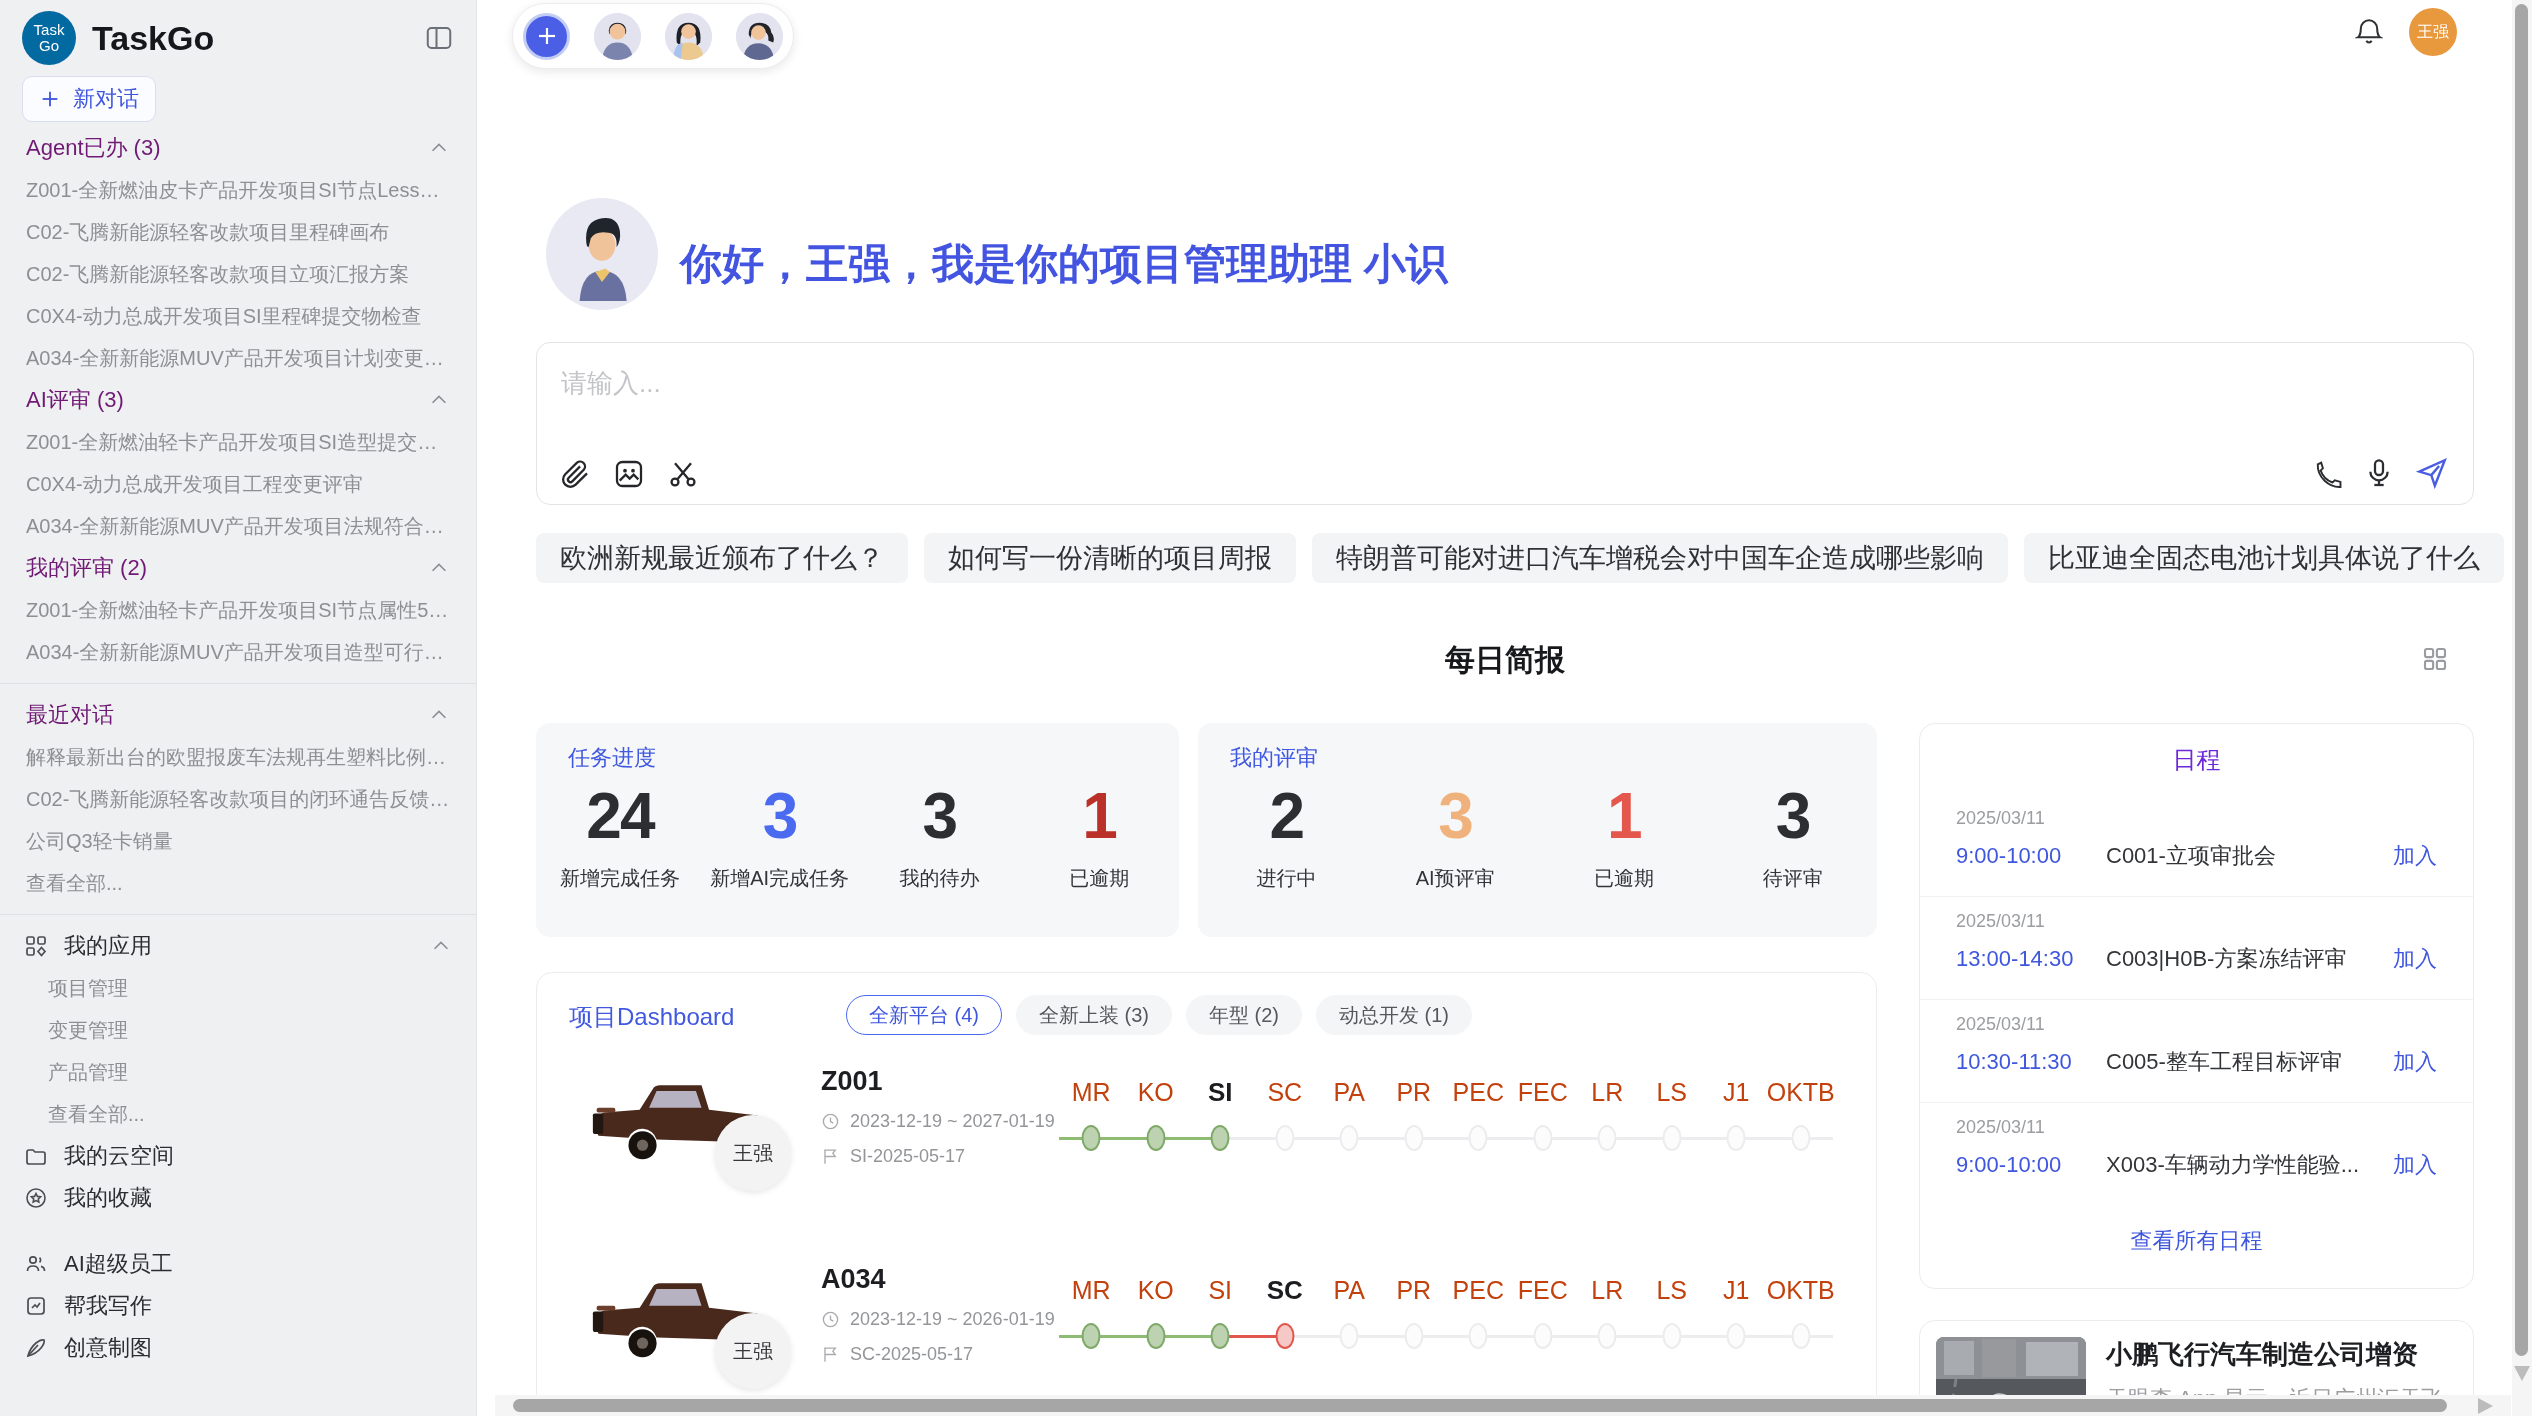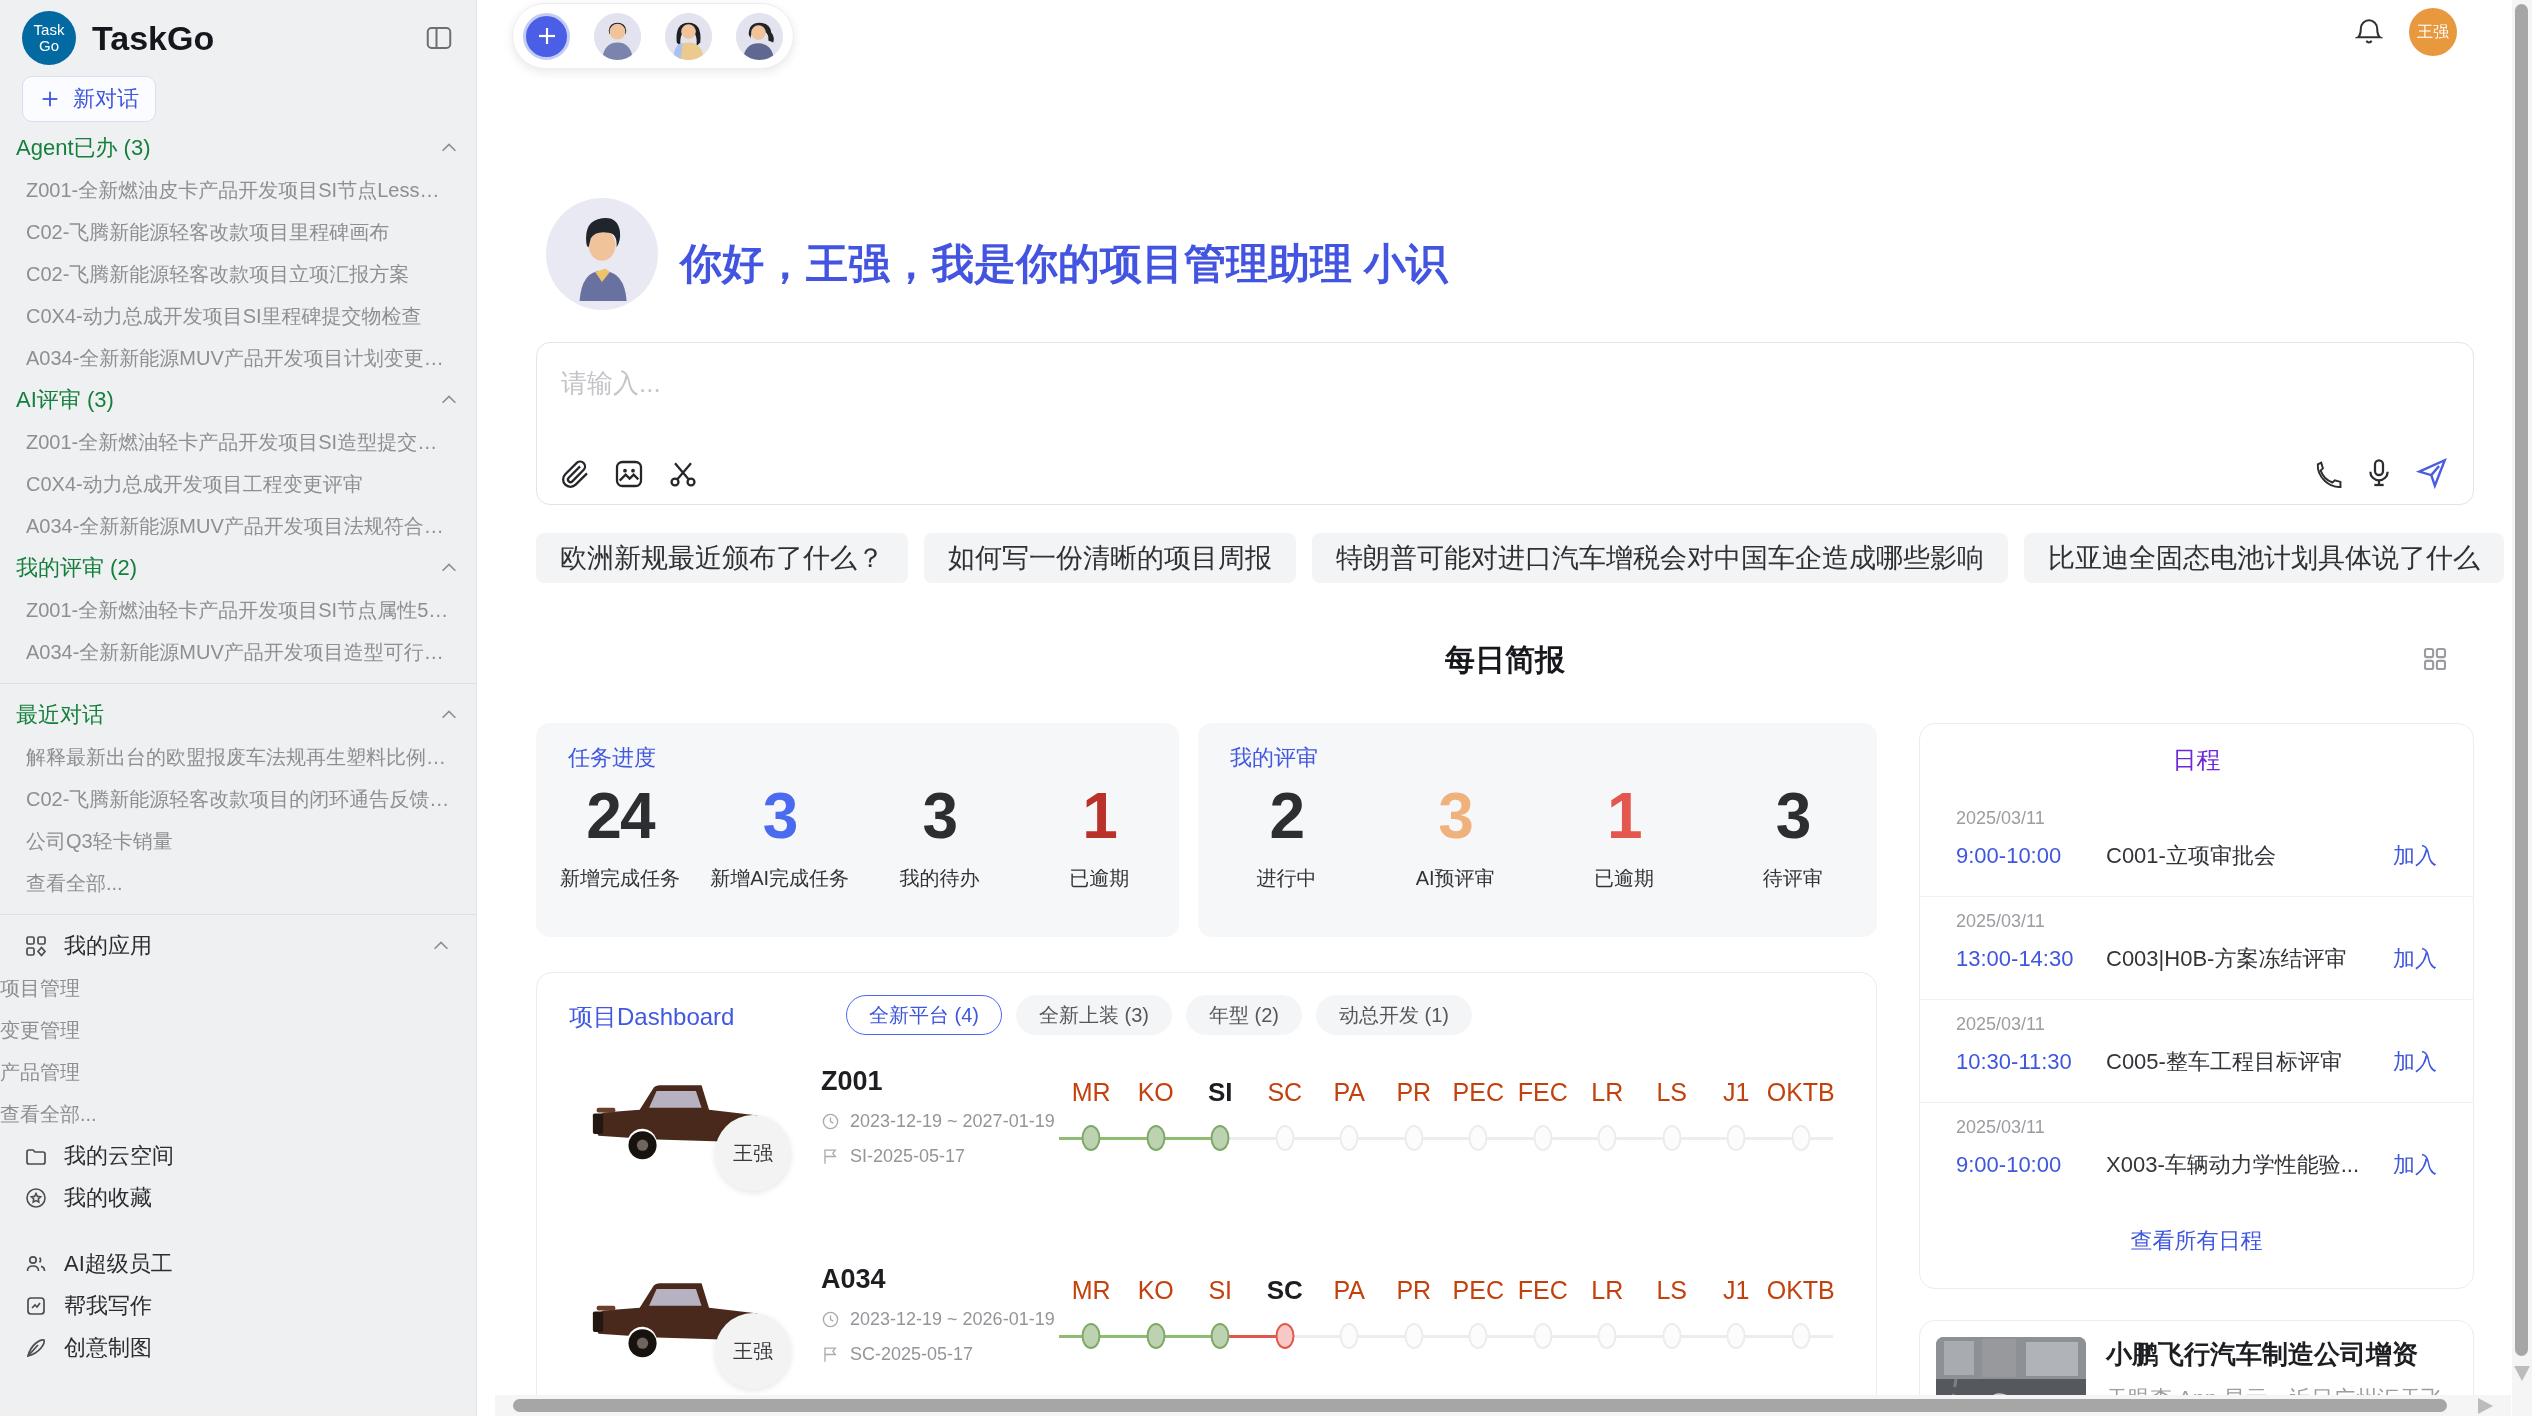--- a/index.html
+++ b/index.html
@@ -8,29 +8,29 @@
 
   
   .sidebar{position:absolute;left:0;top:0;width:477px;height:1416px;background:#eff0f2;border-right:1px solid #e2e3e5;}
   .sb-header{display:flex;align-items:center;padding:10px 22px 4px 22px;height:70px;}
   .logo{width:54px;height:54px;border-radius:50%;background:#0369a1;color:#fff;display:flex;flex-direction:column;align-items:center;justify-content:center;font-size:15px;line-height:16px;flex:none;}
   .brand-title{font-size:34px;font-weight:700;color:#15171c;margin-left:16px;flex:1;}
   .panel-icon{width:30px;height:30px;color:#6b6f76;}
   .new-chat{display:flex;align-items:center;margin:6px 22px 8px 22px;height:46px;background:#fbfcff;border:1px solid #d9def2;border-radius:10px;color:#3f56de;font-size:22px;padding:0 16px;cursor:pointer;}
   .new-chat svg{width:22px;height:22px;margin-right:12px;}
   .sb-scroll{position:absolute;top:127px;left:0;right:0;bottom:0;overflow:hidden;}
-  .sb-sec-head{display:flex;align-items:center;height:42px;padding:0 16px;color:#15803d;font-size:22px;}
+  .sb-sec-head{display:flex;align-items:center;height:42px;padding:0 26px;color:#701a75;font-size:22px;}
   .sb-sec-head .lbl{flex:1;}
   .chev{width:22px;height:22px;color:#8b8e94;}
   .sb-item{height:42px;line-height:42px;padding:0 26px;font-size:20px;color:#8d8f93;white-space:nowrap;overflow:hidden;text-overflow:ellipsis;cursor:pointer;}
   .sb-divider{height:1px;background:#dfe0e3;margin:10px 0;}
   .sb-row{display:flex;align-items:center;height:42px;padding:0 24px;font-size:22px;color:#2b2d31;cursor:pointer;}
   .sb-row .sb-ic{width:24px;height:24px;margin-right:16px;color:#4a4d52;flex:none;}
   .sb-row .lbl{flex:1;}
-  .sb-sub{height:42px;line-height:42px;font-size:20px;color:#8d8f93;cursor:pointer;}
+  .sb-sub{height:42px;line-height:42px;font-size:20px;color:#8d8f93;cursor:pointer;margin-left:48px;}
   .sb-gap{height:24px;}
 
   
   .main{position:absolute;left:477px;top:0;right:0;bottom:0;background:#fff;}
   .contact-pill{position:absolute;left:35px;top:3px;height:66px;background:#fff;border:1px solid #ededf0;border-radius:36px;box-shadow:0 3px 10px rgba(40,40,60,.10);display:flex;align-items:center;padding:0 10px;gap:24px;}
   .plus-btn{width:47px;height:47px;border-radius:50%;background:#4a5fe6;border:3px solid #c3cdf4;display:flex;align-items:center;justify-content:center;cursor:pointer;}
   .plus-btn svg{width:24px;height:24px;color:#fff;}
   .mini-avatar{width:47px;height:47px;border-radius:50%;overflow:hidden;background:#e4e5f0;cursor:pointer;flex:none;}
   .topbar-right{position:absolute;right:75px;top:8px;display:flex;align-items:center;gap:26px;}
   .bell{width:28px;height:28px;color:#2f3135;cursor:pointer;}

